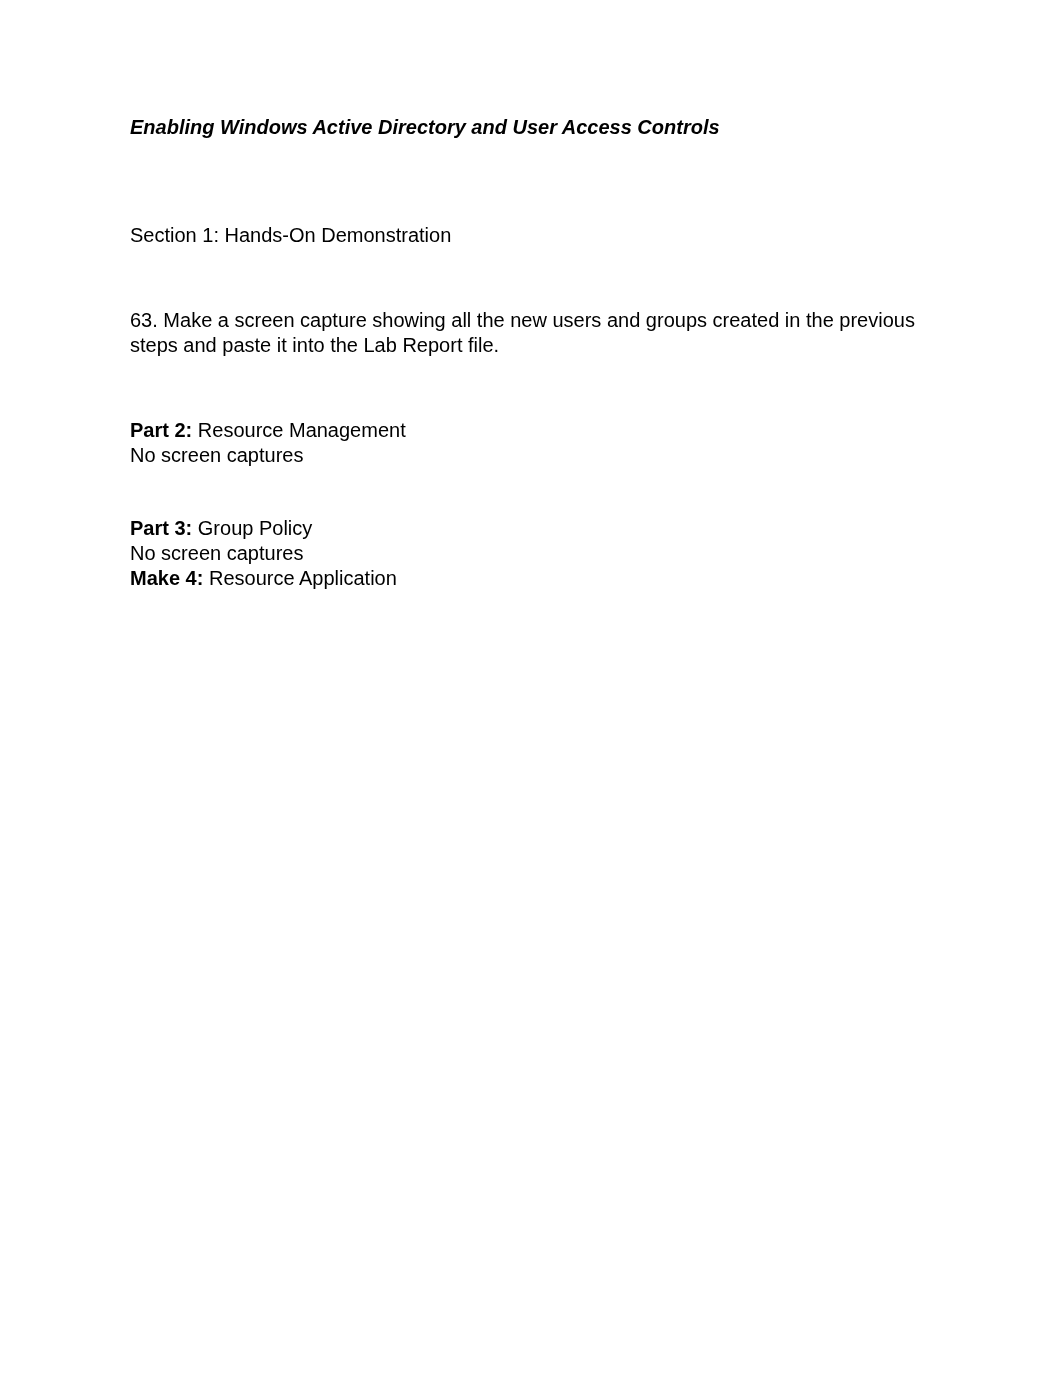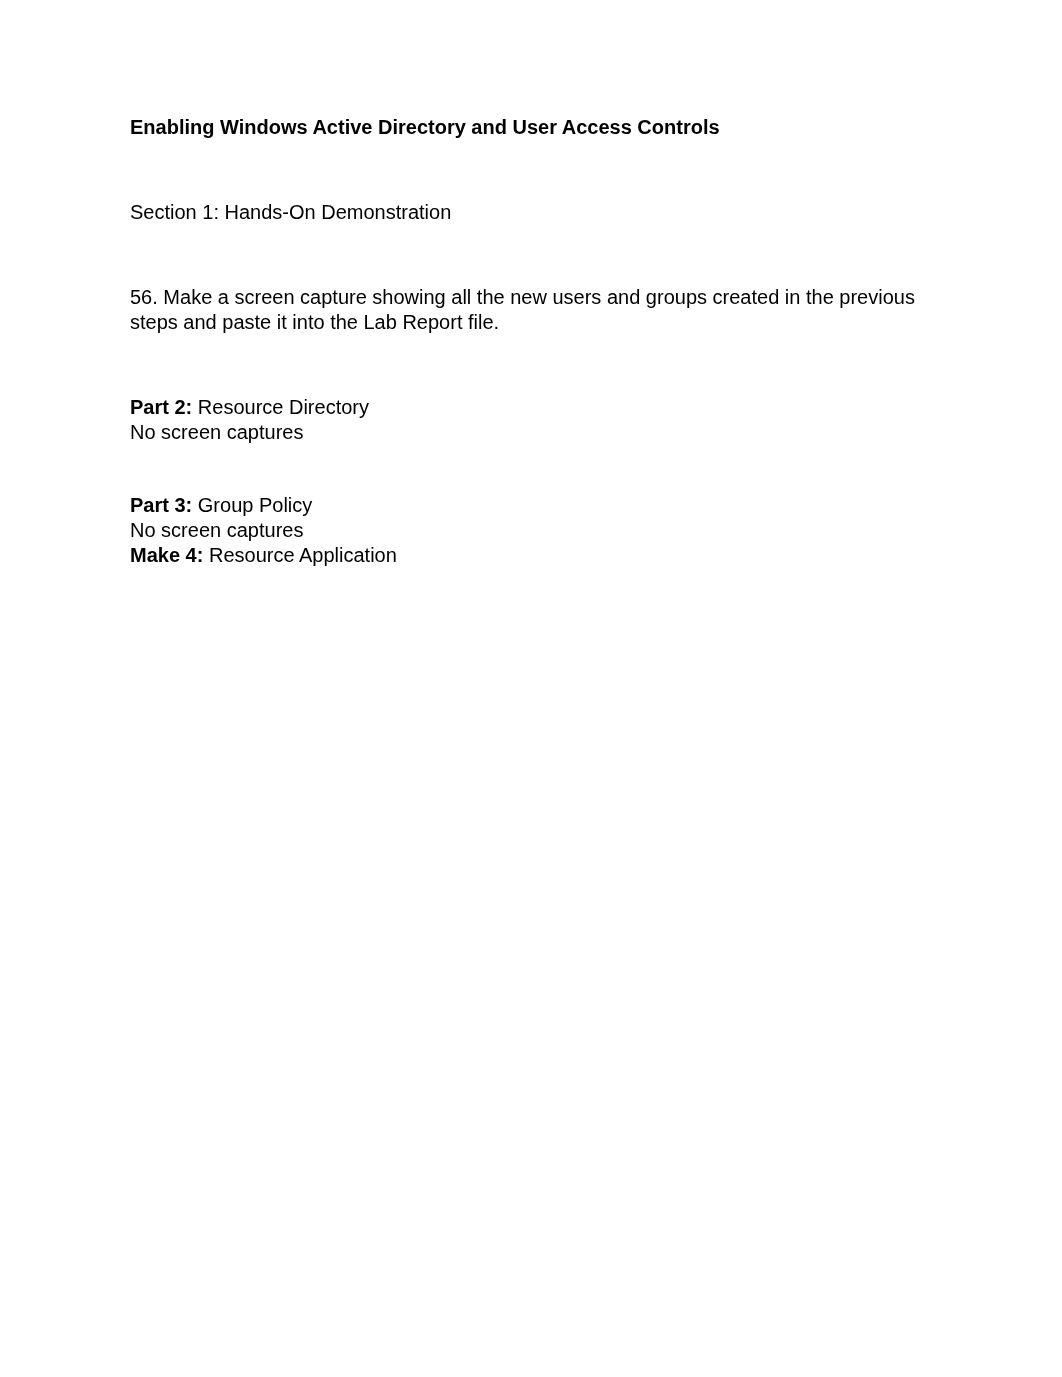--- a/index.html
+++ b/index.html
@@ -12,21 +12,22 @@
       font-family: Arial, Helvetica, sans-serif;
       width: 1062px;
       height: 1377px;
       padding: 115px 125px 0 130px;
       font-size: 20px;
       line-height: 1.25;
       color: #000000;
     }
     .title {
       font-weight: bold;
-      margin-bottom: 60px;
+      margin-bottom: 83px;
+      font-style: italic;
     }
     .section-heading {
       font-weight: normal;
       margin-bottom: 60px;
     }
     .part-block {
       margin-bottom: 60px;
     }
     .part-line {
       margin-bottom: 0;
@@ -49,26 +50,26 @@
     }
   </style>
 </head>
 <body>
 
 <div class="title">Enabling Windows Active Directory and User Access Controls</div>
 
 <div class="section-heading">Section 1: Hands-On Demonstration</div>
 
 <div class="part-block">
-  <div class="instruction part34-spacer" style="margin-top:60px;">56. Make a screen capture showing all the new users and groups created in the previous steps and paste it into the Lab Report file.</div>
+  <div class="instruction part34-spacer" style="margin-top:60px;">63. Make a screen capture showing all the new users and groups created in the previous steps and paste it into the Lab Report file.</div>
 </div>
 
 <div class="part-block tight-block" style="margin-top:60px; margin-bottom:48px;">
   <div class="part-line">
-    <span class="part-label">Part 2: </span><span>Resource Directory</span>
+    <span class="part-label">Part 2: </span><span>Resource Management</span>
   </div>
   <div class="subtext">No screen captures</div>
 </div>
 
 <div class="tight-block">
   <div class="part-line">
     <span class="part-label">Part 3: </span><span>Group Policy</span>
   </div>
   <div class="subtext">No screen captures</div>
 </div>

